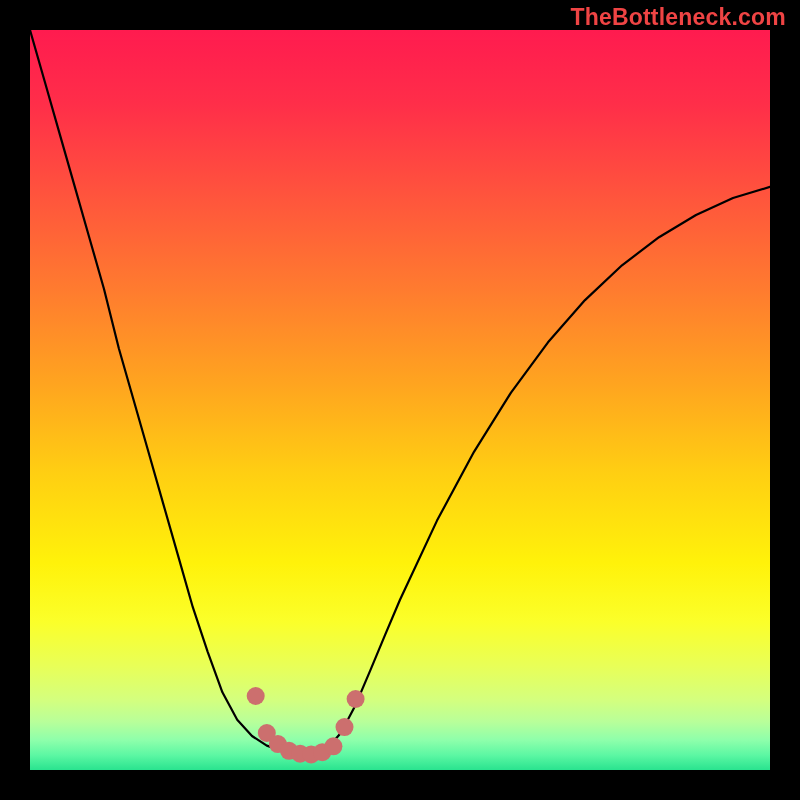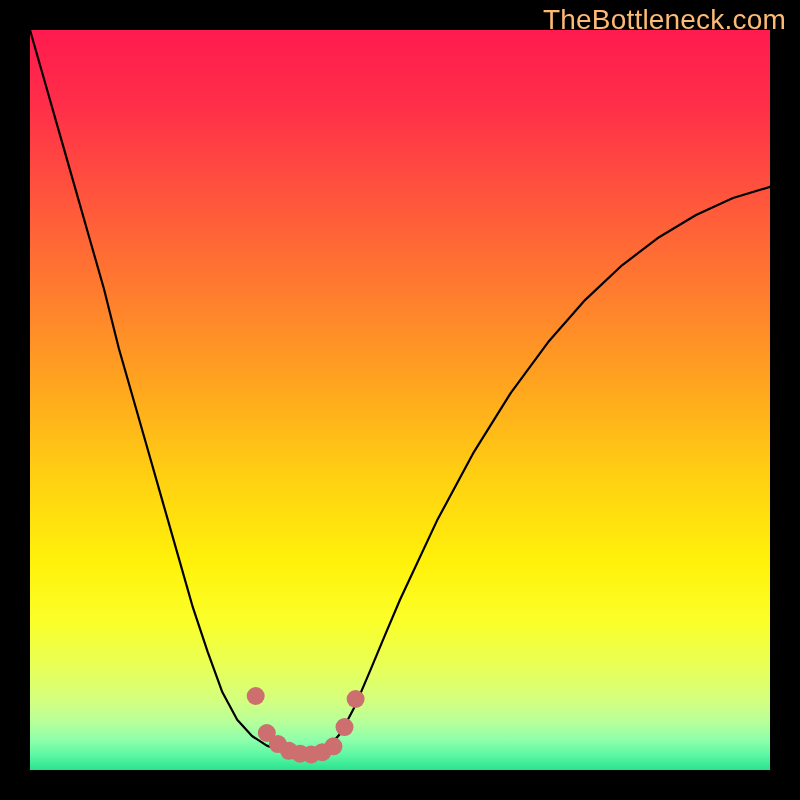--- a/index.html
+++ b/index.html
@@ -36,24 +36,24 @@
     position: absolute;
     left: 0;
     top: 0;
     width: 740px;
     height: 740px;
   }
   .watermark {
     position: absolute;
     top: 4px;
     right: 14px;
-    color: #fdba74;
-    font-size: 28px;
+    color: #ef4444;
+    font-size: 23px;
     letter-spacing: 0.2px;
-    font-weight: 400;
+    font-weight: 700;
   }
   .v-mark {
     fill: #cc6f6e;
   }
 </style>
 </head>
 <body>
 
 <div class="stage">
 

